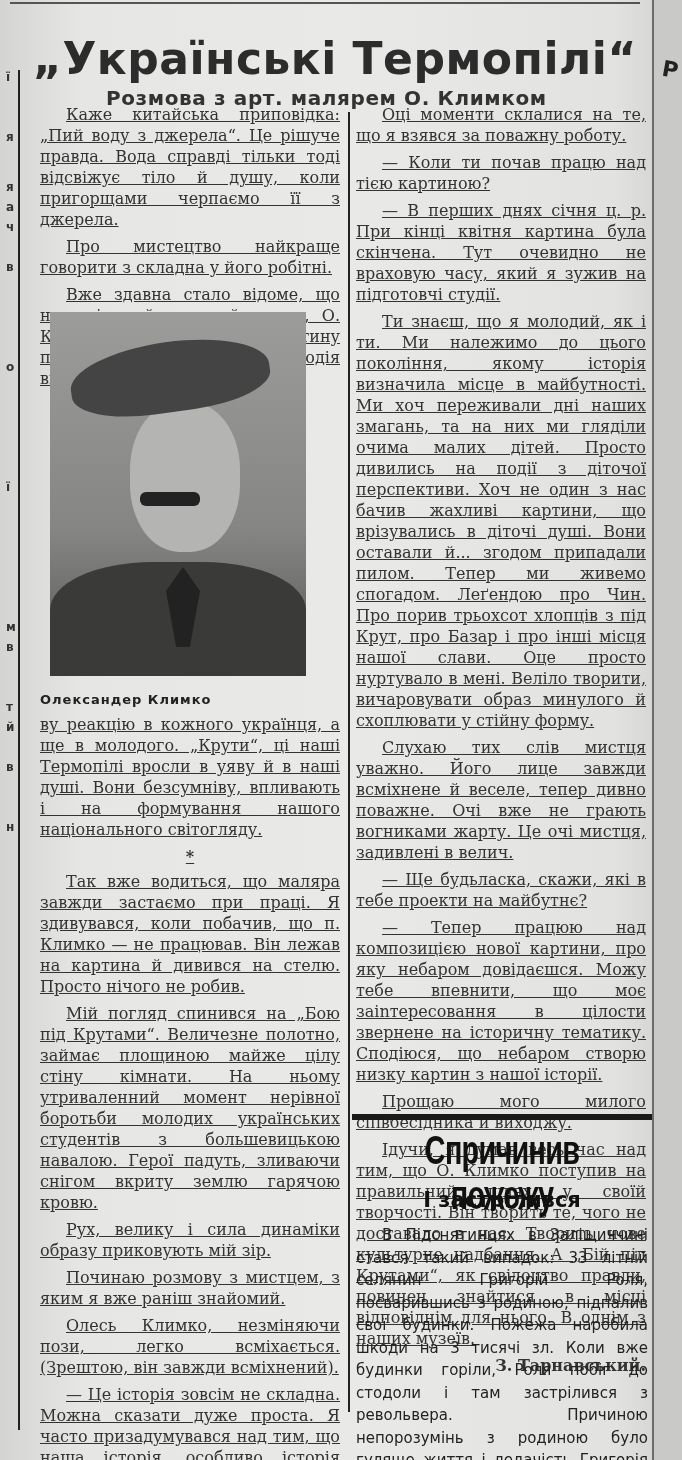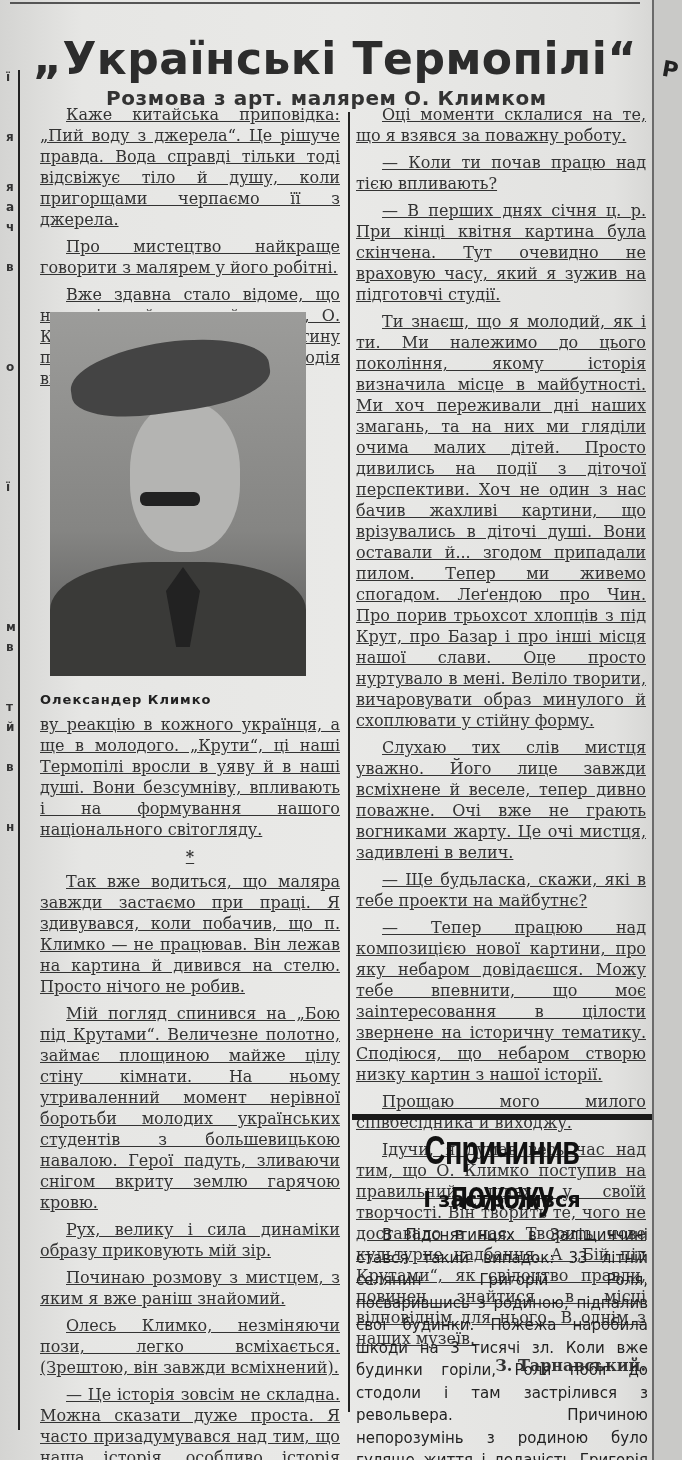--- a/index.html
+++ b/index.html
@@ -81,21 +81,21 @@
 
   <div class="rightedge">
     <div class="frag">Р</div>
   </div>
 
   <h1>„Українські Термопілі“</h1>
   <h2>Розмова з арт. малярем О. Климком</h2>
 
   <div class="col c1a">
     <p>Каже китайська приповідка: „Пий воду з джерела“. Це рішуче правда. Вода справді тільки тоді відсвіжує тіло й душу, коли пригорщами черпаємо її з джерела.</p>
-    <p>Про мистецтво найкраще говорити з малярем у його робітні.</p>
+    <p>Про мистецтво найкраще говорити з складна у його робітні.</p>
     <p>Вже здавна стало відоме, що наш відомий молодий маляр, О. Климко, створив велику картину п. н. „Бій під Крутами“. Така подія викликати мусить жи-</p>
   </div>
 
   <div class="photo">
     <div class="bg"></div>
     <div class="coat"></div>
     <div class="face"></div>
     <div class="cap"></div>
     <div class="mous"></div>
     <div class="tie"></div>
@@ -108,21 +108,21 @@
     <p>Так вже водиться, що маляра завжди застаємо при праці. Я здивувався, коли побачив, що п. Климко — не працював. Він лежав на картина й дивився на стелю. Просто нічого не робив.</p>
     <p>Мій погляд спинився на „Бою під Крутами“. Величезне полотно, займає площиною майже цілу стіну кімнати. На ньому утриваленний момент нерівної боротьби молодих українських студентів з большевицькою навалою. Герої падуть, зливаючи снігом вкриту землю гарячою кровю.</p>
     <p>Рух, велику і сила динаміки образу приковують мій зір.</p>
     <p>Починаю розмову з мистцем, з яким я вже раніш знайомий.</p>
     <p>Олесь Климко, незміняючи пози, легко всміхається. (Зрештою, він завжди всміхнений).</p>
     <p>— Це історія зовсім не складна. Можна сказати дуже проста. Я часто призадумувався над тим, що наша історія, особливо історія останніх Великих Днів,</p>
   </div>
 
   <div class="col c2">
     <p>Оці моменти склалися на те, що я взявся за поважну роботу.</p>
-    <p>— Коли ти почав працю над тією впливають?</p>
+    <p>— Коли ти почав працю над тією картиною?</p>
     <p>— В перших днях січня ц. р. При кінці квітня картина була скінчена. Тут очевидно не враховую часу, який я зужив на підготовчі студії.</p>
     <p>Ти знаєш, що я молодий, як і ти. Ми належимо до цього покоління, якому історія визначила місце в майбутності. Ми хоч переживали дні наших змагань, та на них ми гляділи очима малих дітей. Просто дивились на події з діточої перспективи. Хоч не один з нас бачив жахливі картини, що врізувались в діточі душі. Вони оставали й... згодом припадали пилом. Тепер ми живемо спогадом. Леґендою про Чин. Про порив трьохсот хлопців з під Крут, про Базар і про інші місця нашої слави. Оце просто нуртувало в мені. Веліло творити, вичаровувати образ минулого й схоплювати у стійну форму.</p>
     <p>Слухаю тих слів мистця уважно. Його лице завжди всміхнене й веселе, тепер дивно поважне. Очі вже не грають вогниками жарту. Це очі мистця, задивлені в велич.</p>
     <p>— Ще будьласка, скажи, які в тебе проекти на майбутнє?</p>
     <p>— Тепер працюю над композицією нової картини, про яку небаром довідаєшся. Можу тебе впевнити, що моє зainтересовання в цілости звернене на історичну тематику. Сподіюся, що небаром створю низку картин з нашої історії.</p>
     <p>Прощаю мого милого співбесідника й виходжу.</p>
     <p>Ідучи, я думав весь час над тим, що О. Климко поступив на правильний шлях у своїй творчості. Він творить те, чого не доставало в нас. Творить нове культурне надбання. А „Бій під Крутами“, як свідоцтво правди, повинен знайтися в місці відповіднім для нього. В однім з наших музеїв.</p>
     <p class="noind" style="text-align:right">
         <span class="sign">З. Тарнавський.</span>
       </p>

